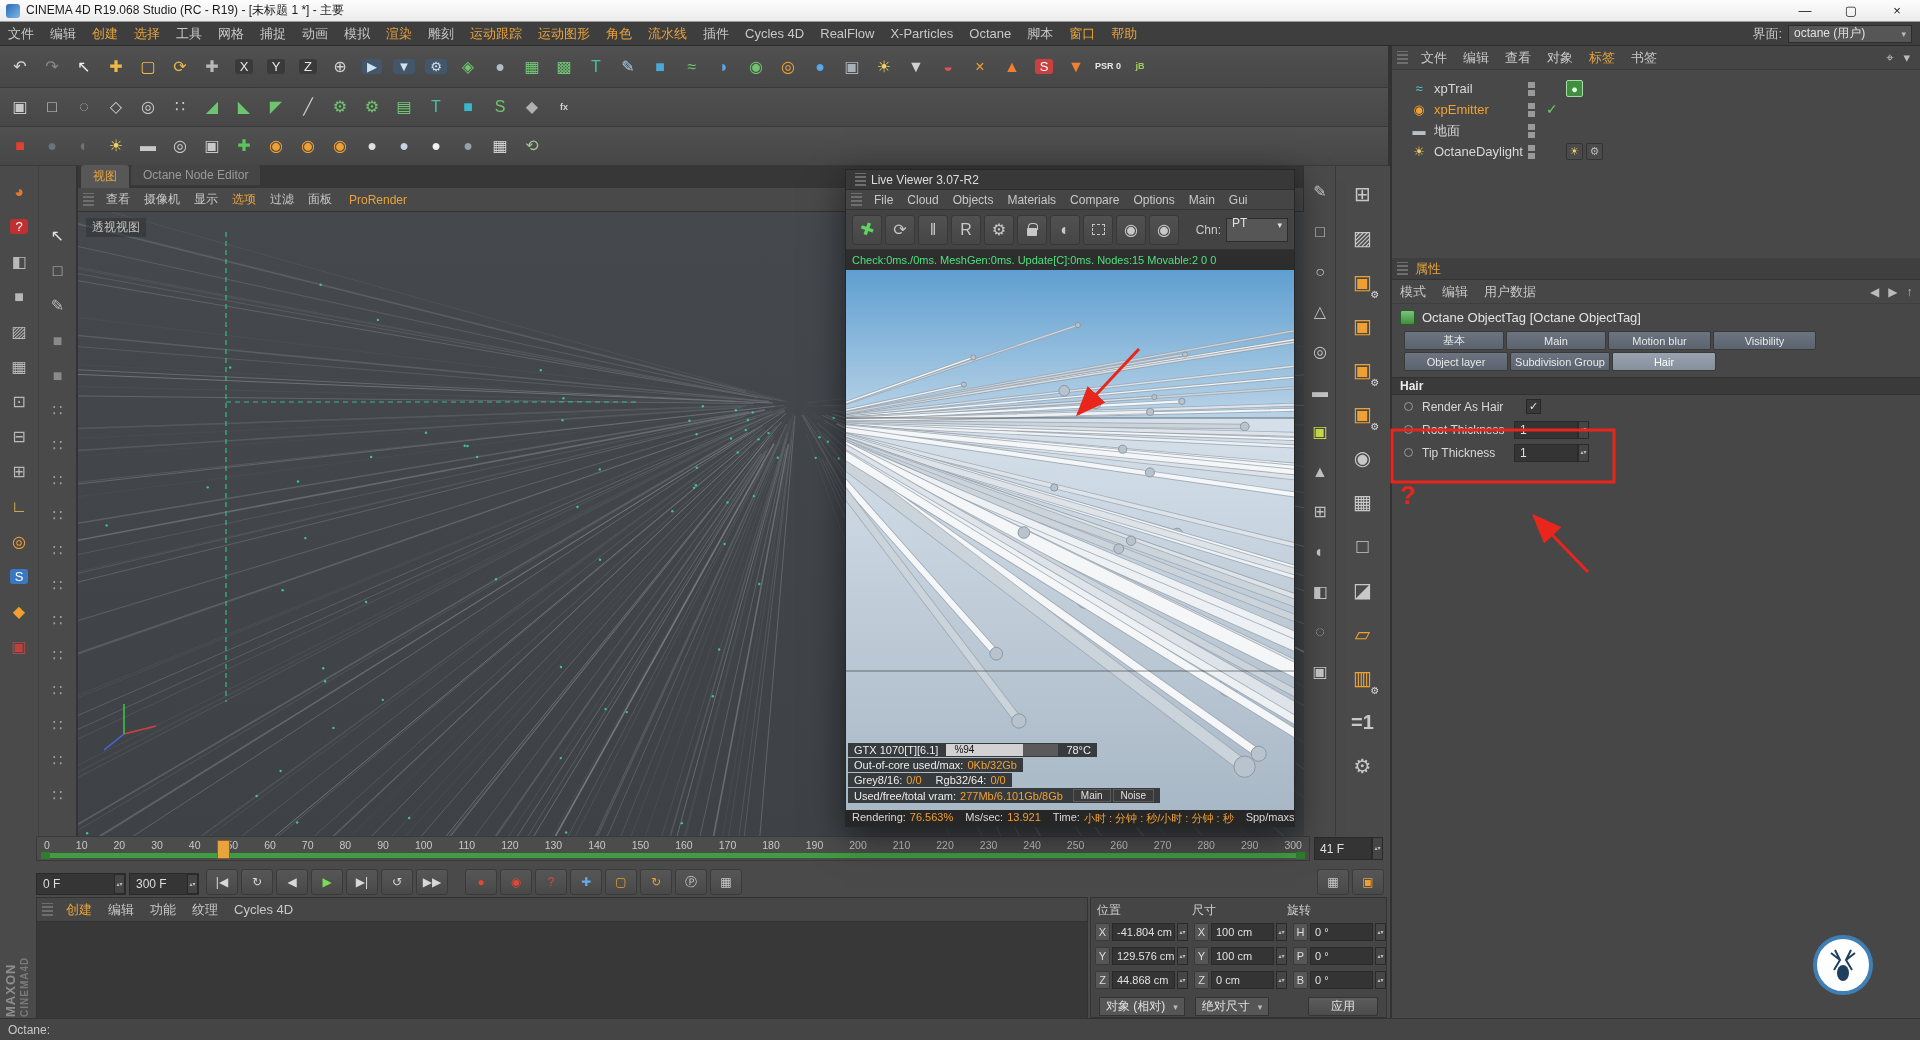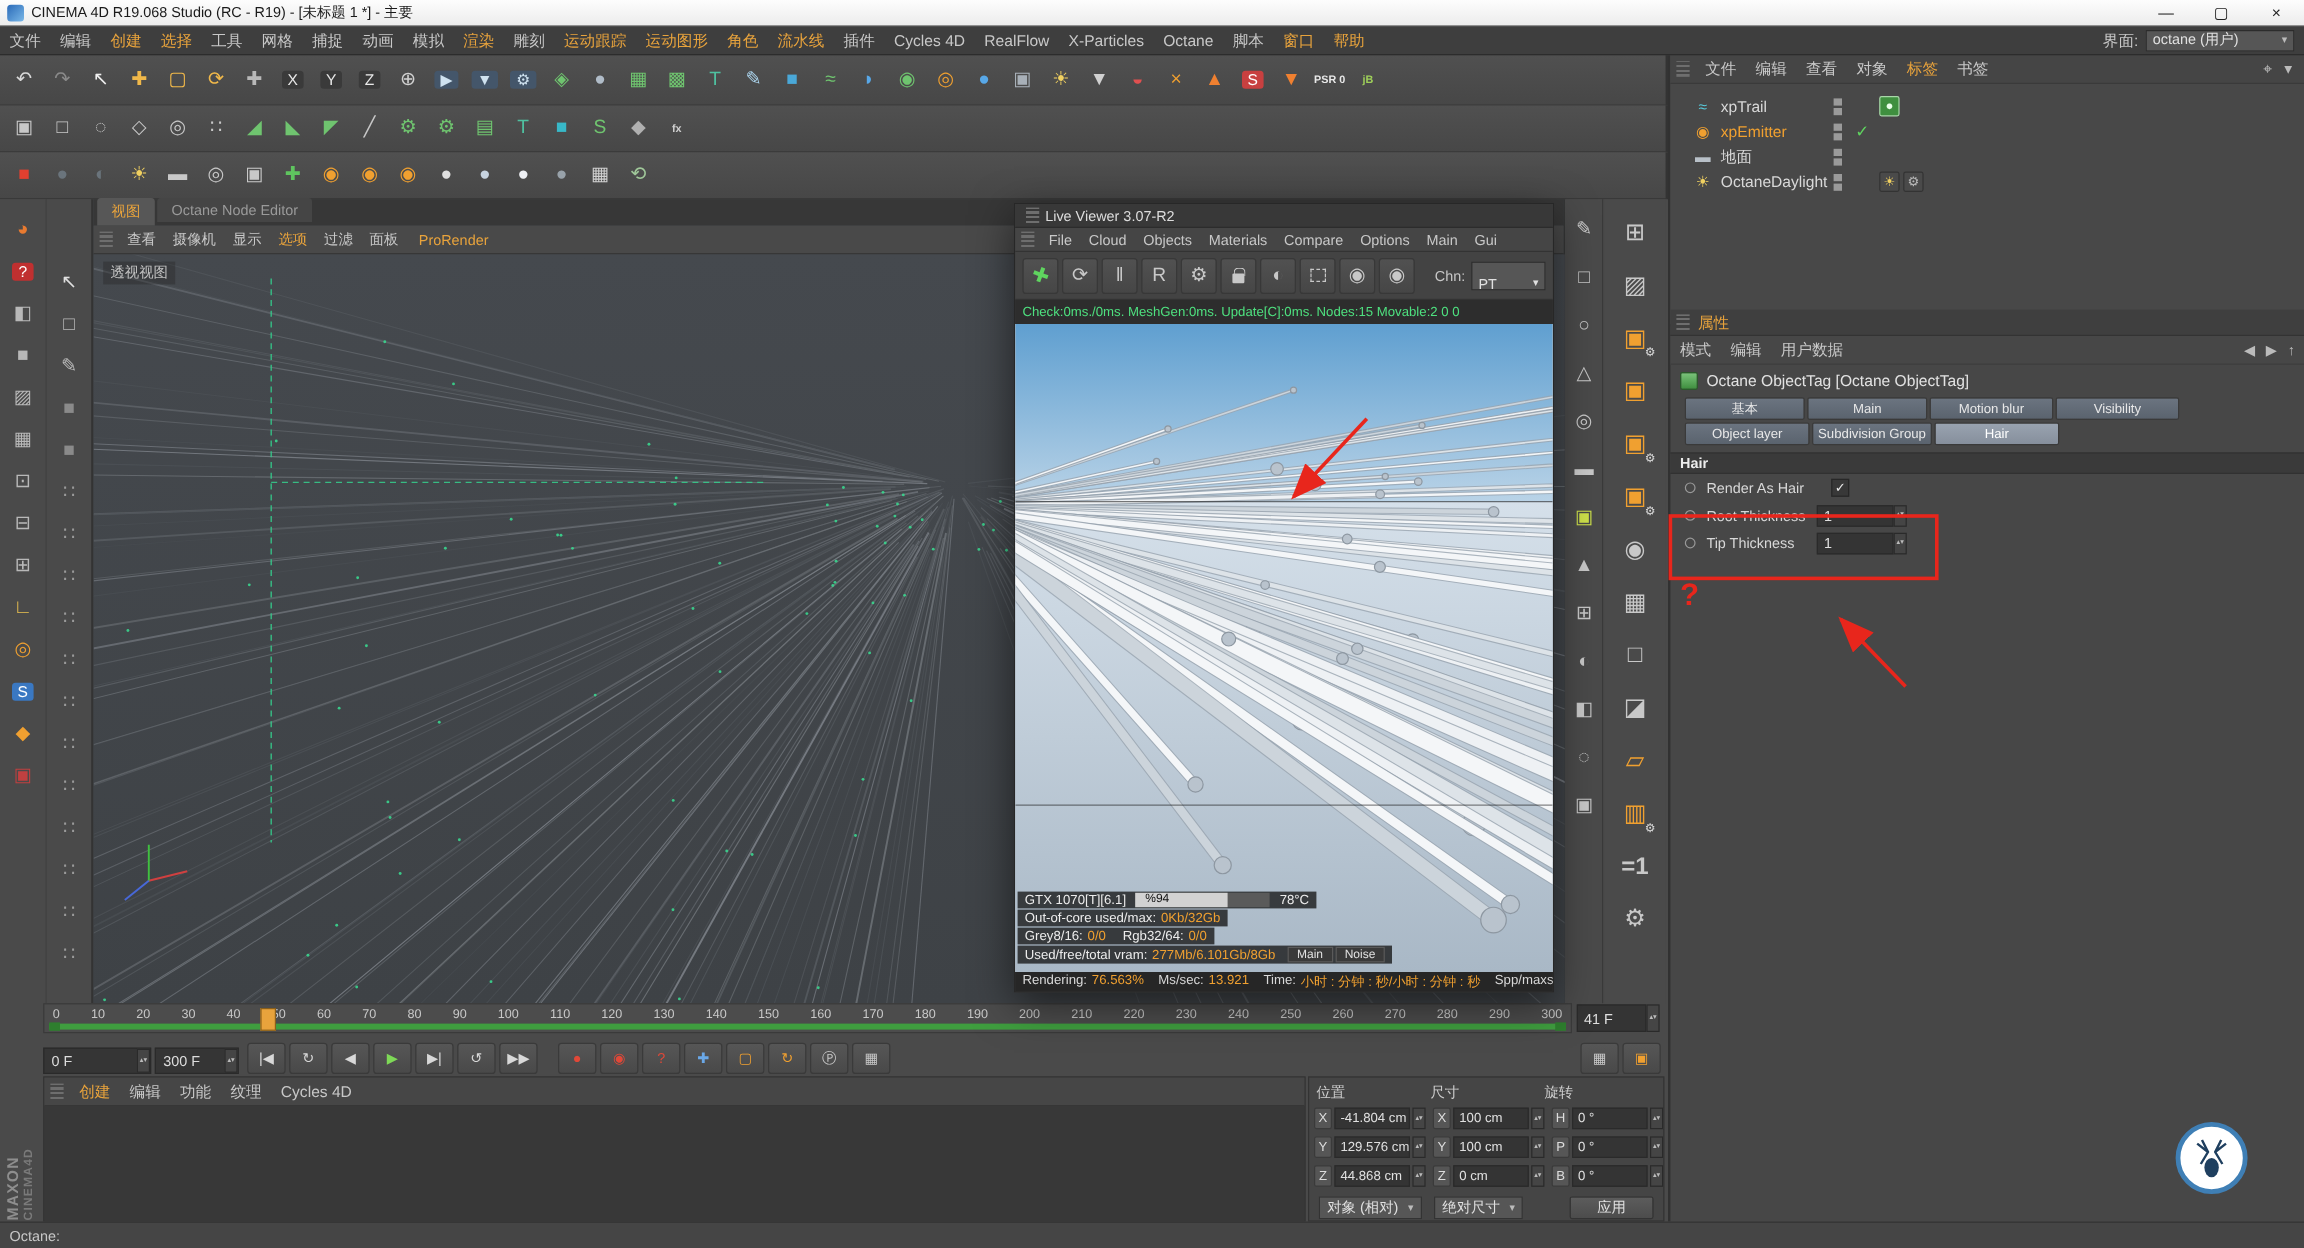--- a/index.html
+++ b/index.html
@@ -53,21 +53,21 @@
 #strip-b .g{font-size:20px}
 .badge{position:absolute;right:3px;bottom:4px;font-size:10px;color:#d8d8d8}
 
 #live-viewer{position:absolute;left:845px;top:169px;width:450px;height:658px;background:#414141;border:1px solid #272727;box-shadow:0 10px 34px rgba(0,0,0,.55);z-index:40}
 #lv-title{height:20px;background:#383838;display:flex;align-items:center;font-size:12px;color:#ddd;padding-left:4px;border-bottom:1px solid #2c2c2c}
 #lv-menu{height:20px;display:flex;align-items:center;font-size:12px;background:#454545;border-bottom:1px solid #333}
 #lv-menu .menu-item{padding:2px 7px}
 #lv-toolbar{height:40px;display:flex;align-items:center;padding:0 6px;gap:3px;background:#434343;border-bottom:1px solid #333}
 #lv-toolbar .icon-cell{width:30px;height:30px;background:linear-gradient(#515151,#464646);border:1px solid #383838}
 #lv-chn{margin-left:auto;display:flex;align-items:center;gap:5px;font-size:12px}
-#lv-chn-select{width:62px;height:20px;background:#565656;border:1px solid #2c2c2c;display:flex;align-items:flex-start;padding:11px 5px;color:#e0e0e0}
+#lv-chn-select{width:62px;height:20px;background:#565656;border:1px solid #2c2c2c;display:flex;align-items:flex-end;padding:11px 5px;color:#e0e0e0}
 #lv-chn-select .arr{margin-left:auto;font-size:9px}
 #lv-status{height:20px;background:#2d2d2d;color:#4ee07f;font-size:11px;display:flex;align-items:center;padding-left:6px;white-space:nowrap;overflow:hidden}
 #lv-image{position:relative;width:448px;height:540px;overflow:hidden;background:#c3d0dc}
 #lv-footer{height:16px;background:#262626;display:flex;align-items:center;font-size:11px;gap:12px;padding-left:6px;white-space:nowrap;overflow:hidden;color:#d8d8d8}
 #lv-footer .seg{display:flex;gap:4px}
 #lv-footer .val{color:#f0a030}
 .lockicon{width:10px;height:8px;background:#c8c8c8;border-radius:1px;position:relative;margin-top:5px}
 .lockicon:before{content:"";position:absolute;left:1px;top:-5px;width:8px;height:6px;border:1.5px solid #c8c8c8;border-bottom:none;border-radius:4px 4px 0 0}
 .regionicon{width:13px;height:11px;border:1px dashed #c8c8c8}
 #octane-logo .g{color:#5fd45f;transform:rotate(20deg);display:inline-block;font-size:17px}

